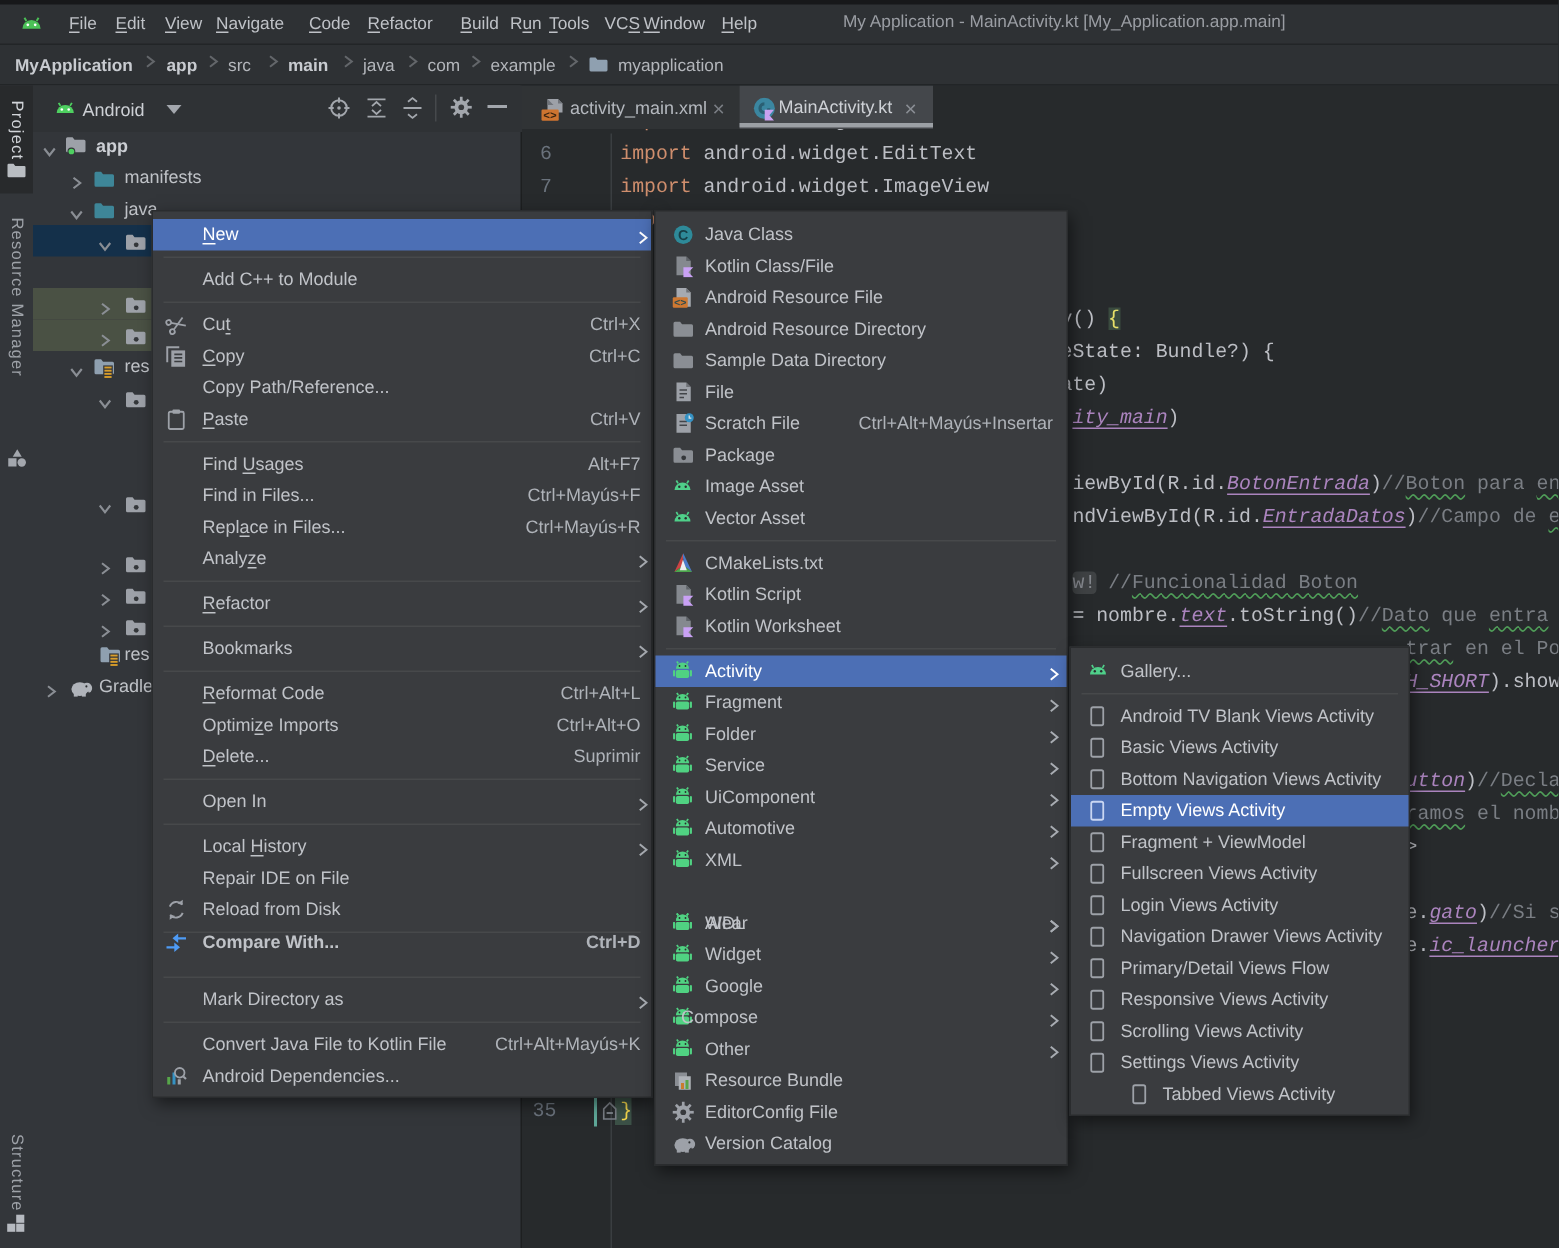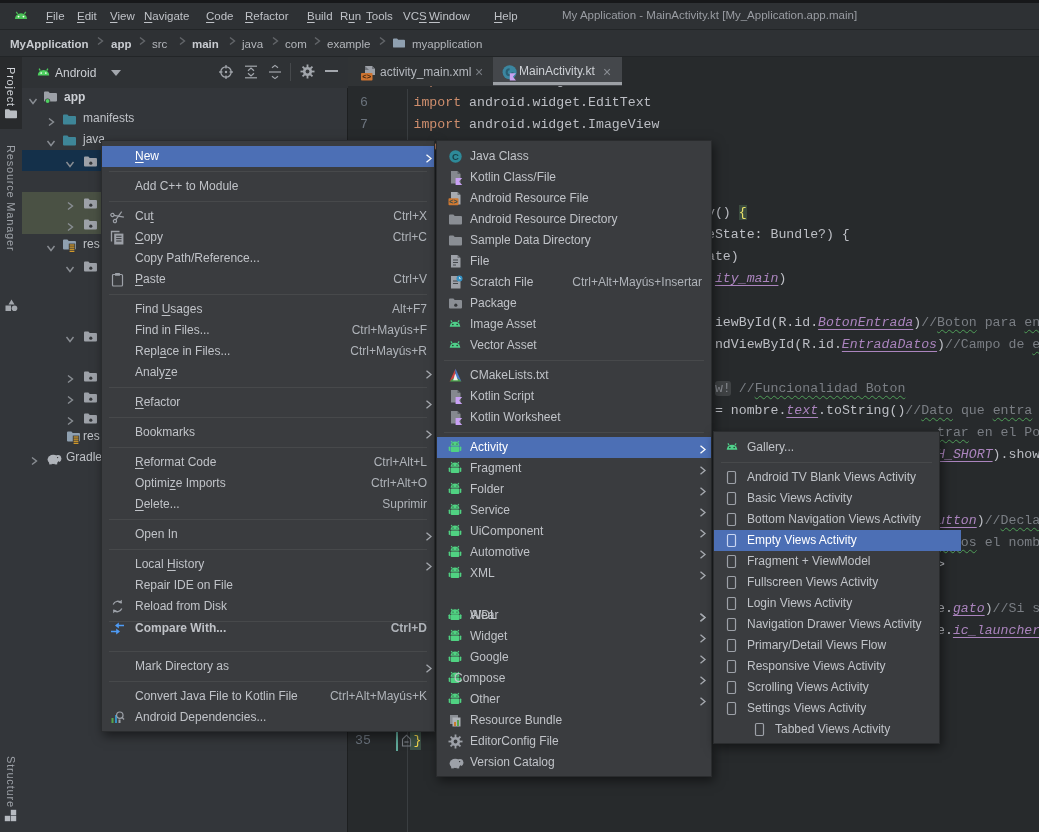--- a/index.html
+++ b/index.html
@@ -53,21 +53,21 @@
     <div class="mbar-item" style="left:77px;"><span class="mn">E</span>dit</div>
     <div class="mbar-item" style="left:110px;"><span class="mn">V</span>iew</div>
     <div class="mbar-item" style="left:144px;"><span class="mn">N</span>avigate</div>
     <div class="mbar-item" style="left:206px;"><span class="mn">C</span>ode</div>
     <div class="mbar-item" style="left:245px;"><span class="mn">R</span>efactor</div>
     <div class="mbar-item" style="left:307px;"><span class="mn">B</span>uild</div>
     <div class="mbar-item" style="left:340px;">R<span class="mn">u</span>n</div>
     <div class="mbar-item" style="left:366px;"><span class="mn">T</span>ools</div>
     <div class="mbar-item" style="left:403px;">VC<span class="mn">S</span></div>
     <div class="mbar-item" style="left:429px;"><span class="mn">W</span>indow</div>
-    <div class="mbar-item" style="left:494px;"><span class="mn">H</span>elp</div>
+    <div class="mbar-item" style="left:481px;"><span class="mn">H</span>elp</div>
     <div id="wintitle">My Application - MainActivity.kt [My_Application.app.main]</div>
 <div id="crumbs">
       <div class="crumb b" style="left:10px;">MyApplication</div>
       <div class="crumb b" style="left:111px;">app</div>
       <div class="crumb" style="left:152px;">src</div>
       <div class="crumb b" style="left:192px;">main</div>
       <div class="crumb" style="left:242px;">java</div>
       <div class="crumb" style="left:285px;">com</div>
       <div class="crumb" style="left:327px;">example</div>
       <div class="crumb" style="left:412px;">myapplication</div>
@@ -885,21 +885,21 @@
             <rect x="2.5" y="1.5" width="8" height="12" rx="1.2" fill="none" stroke="#9DA1A8" stroke-width="1.2"></rect>
           </svg></div>
         <div class="lbl" style="left:33px;">Android TV Blank Views Activity</div>
       </div>
       <div class="pitem" style="top:77px; width:225px;">
         <div class="micon" style="left:11px;"><svg width="13" height="15" viewBox="0 0 13 15">
             <rect x="2.5" y="1.5" width="8" height="12" rx="1.2" fill="none" stroke="#9DA1A8" stroke-width="1.2"></rect>
           </svg></div>
         <div class="lbl" style="left:33px;">Bottom Navigation Views Activity</div>
       </div>
-      <div class="pitem sel" style="top:98px; width:247px;">
+      <div class="pitem sel" style="top:98px; width:225px;">
         <div class="micon" style="left:11px;"><svg width="13" height="15" viewBox="0 0 13 15">
             <rect x="2.5" y="1.5" width="8" height="12" rx="1.2" fill="none" stroke="#C9D6F2" stroke-width="1.2"></rect>
           </svg></div>
         <div class="lbl" style="left:33px;">Empty Views Activity</div>
       </div>
       <div class="pitem" style="top:119px; width:225px;">
         <div class="micon" style="left:11px;"><svg width="13" height="15" viewBox="0 0 13 15">
             <rect x="2.5" y="1.5" width="8" height="12" rx="1.2" fill="none" stroke="#9DA1A8" stroke-width="1.2"></rect>
           </svg></div>
         <div class="lbl" style="left:33px;">Fragment + ViewModel</div>

